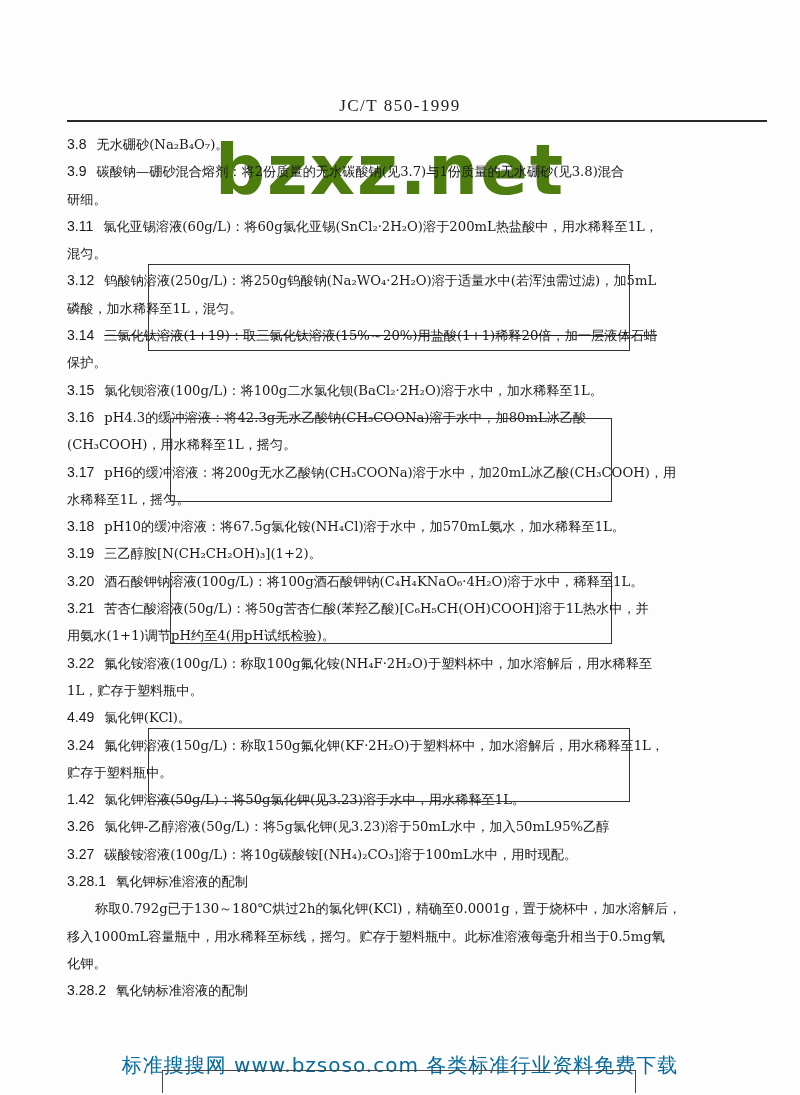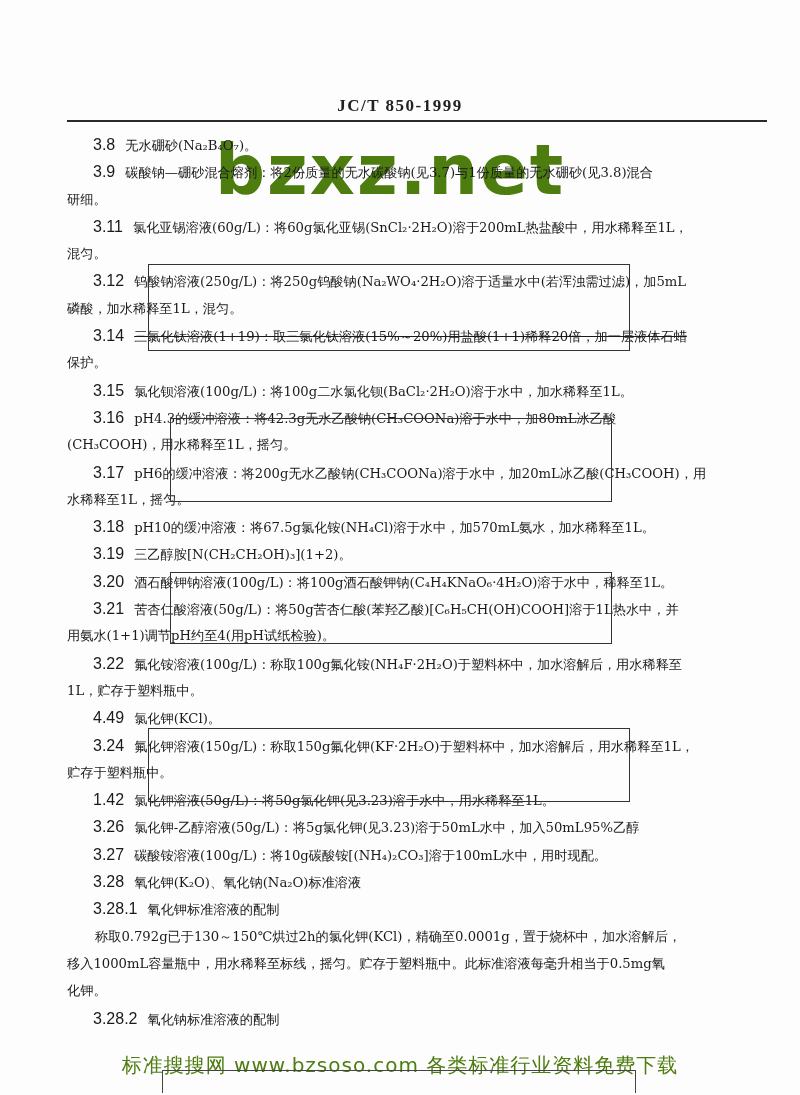--- a/index.html
+++ b/index.html
@@ -2,40 +2,40 @@
 <html><head>
   <meta charset="utf-8">
   <style>
     html, body { margin: 0; padding: 0; }
     body {
       width: 800px; height: 1095px; background: #fdfdfd; position: relative; overflow: hidden;
       font-family: "DejaVu Serif", "Liberation Serif", serif; color: #1a1a1a;
     }
     .header {
       position: absolute; top: 96px; left: 0; width: 800px; text-align: center;
-      font-family: "Liberation Serif", serif; font-weight: bold; font-size: 17px; letter-spacing: 1.5px; color: #222;
+      font-family: "Liberation Serif", serif; font-weight: normal; font-size: 17px; letter-spacing: 1.5px; color: #222;
     }
     .header-rule {
       position: absolute; top: 120px; left: 67px; width: 700px; height: 2px; background: #2a2a2a;
     }
     .watermark {
       position: absolute; top: 135px; left: 215px; font-family: "DejaVu Sans", sans-serif;
       font-size: 70px; font-weight: bold; color: #4d7c0f; letter-spacing: 2px; z-index: 0; line-height: 1;
     }
     .content { position: absolute; top: 131px; left: 67px; width: 690px; z-index: 1; }
     .line {
       height: 27.3px; line-height: 27.3px; font-size: 13.2px; white-space: nowrap; overflow: visible;
     }
-    .num { display: inline-block; font-family: "Liberation Sans", sans-serif; font-size: 16px; margin-right: 10px; margin-left: 26px; }
+    .num { display: inline-block; font-family: "Liberation Sans", sans-serif; font-size: 14px; margin-right: 10px; }
     .indent { padding-left: 28px; }
     .strike { text-decoration: line-through; }
     .box { position: absolute; border: 1.5px solid #333; z-index: 2; pointer-events: none; }
     .footer-wm {
       position: absolute; top: 1052px; left: 0; width: 800px; text-align: center;
-      font-family: "DejaVu Sans", sans-serif; font-size: 20px; color: #4d7c0f; letter-spacing: 1px;
+      font-family: "DejaVu Sans", sans-serif; font-size: 20px; color: #0369a1; letter-spacing: 1px;
     }
     .footer-box { position: absolute; top: 1070px; left: 162px; width: 472px; height: 22px; border: 1.5px solid #444; border-bottom: none; }
   </style>
 </head>
 <body>
 
 <div class="header">JC/T 850-1999</div>
 <div class="header-rule"></div>
 <div class="watermark">bzxz.net</div>
 
@@ -60,23 +60,22 @@
     <div class="line"><span class="num">3.21</span><span>苦杏仁酸溶液(50g/L)：将50g苦杏仁酸(苯羟乙酸)[C₆H₅CH(OH)COOH]溶于1L热水中，并</span></div>
     <div class="line"><span>用氨水(1+1)调节pH约至4(用pH试纸检验)。</span></div>
     <div class="line"><span class="num">3.22</span><span>氟化铵溶液(100g/L)：称取100g氟化铵(NH₄F·2H₂O)于塑料杯中，加水溶解后，用水稀释至</span></div>
     <div class="line"><span>1L，贮存于塑料瓶中。</span></div>
     <div class="line"><span class="num">4.49</span><span>氯化钾(KCl)。</span></div>
     <div class="line"><span class="num">3.24</span><span>氟化钾溶液(150g/L)：称取150g氟化钾(KF·2H₂O)于塑料杯中，加水溶解后，用水稀释至1L，</span></div>
     <div class="line"><span>贮存于塑料瓶中。</span></div>
     <div class="line"><span class="num">1.42</span><span>氯化钾溶液(50g/L)：将50g氯化钾(见3.23)溶于水中，用水稀释至1L。</span></div>
     <div class="line"><span class="num">3.26</span><span>氯化钾-乙醇溶液(50g/L)：将5g氯化钾(见3.23)溶于50mL水中，加入50mL95%乙醇</span></div>
     <div class="line"><span class="num">3.27</span><span>碳酸铵溶液(100g/L)：将10g碳酸铵[(NH₄)₂CO₃]溶于100mL水中，用时现配。</span></div>
-    <div class="line"><span class="num">3.28</span><span>氧化钾(K₂O)、氧化钠(Na₂O)标准溶液</span></div>
     <div class="line"><span class="num">3.28.1</span><span>氧化钾标准溶液的配制</span></div>
-    <div class="line indent"><span>称取0.792g已于130～150℃烘过2h的氯化钾(KCl)，精确至0.0001g，置于烧杯中，加水溶解后，</span></div>
+    <div class="line indent"><span>称取0.792g已于130～180℃烘过2h的氯化钾(KCl)，精确至0.0001g，置于烧杯中，加水溶解后，</span></div>
     <div class="line"><span>移入1000mL容量瓶中，用水稀释至标线，摇匀。贮存于塑料瓶中。此标准溶液每毫升相当于0.5mg氧</span></div>
     <div class="line"><span>化钾。</span></div>
     <div class="line"><span class="num">3.28.2</span><span>氧化钠标准溶液的配制</span></div>
   </div>
 
 <div class="box" style="top:264px; left:148px; width:480px; height:85px;"></div>
 <div class="box" style="top:418px; left:170px; width:440px; height:82px;"></div>
 <div class="box" style="top:572px; left:170px; width:440px; height:70px;"></div>
 <div class="box" style="top:728px; left:148px; width:480px; height:72px;"></div>
 

